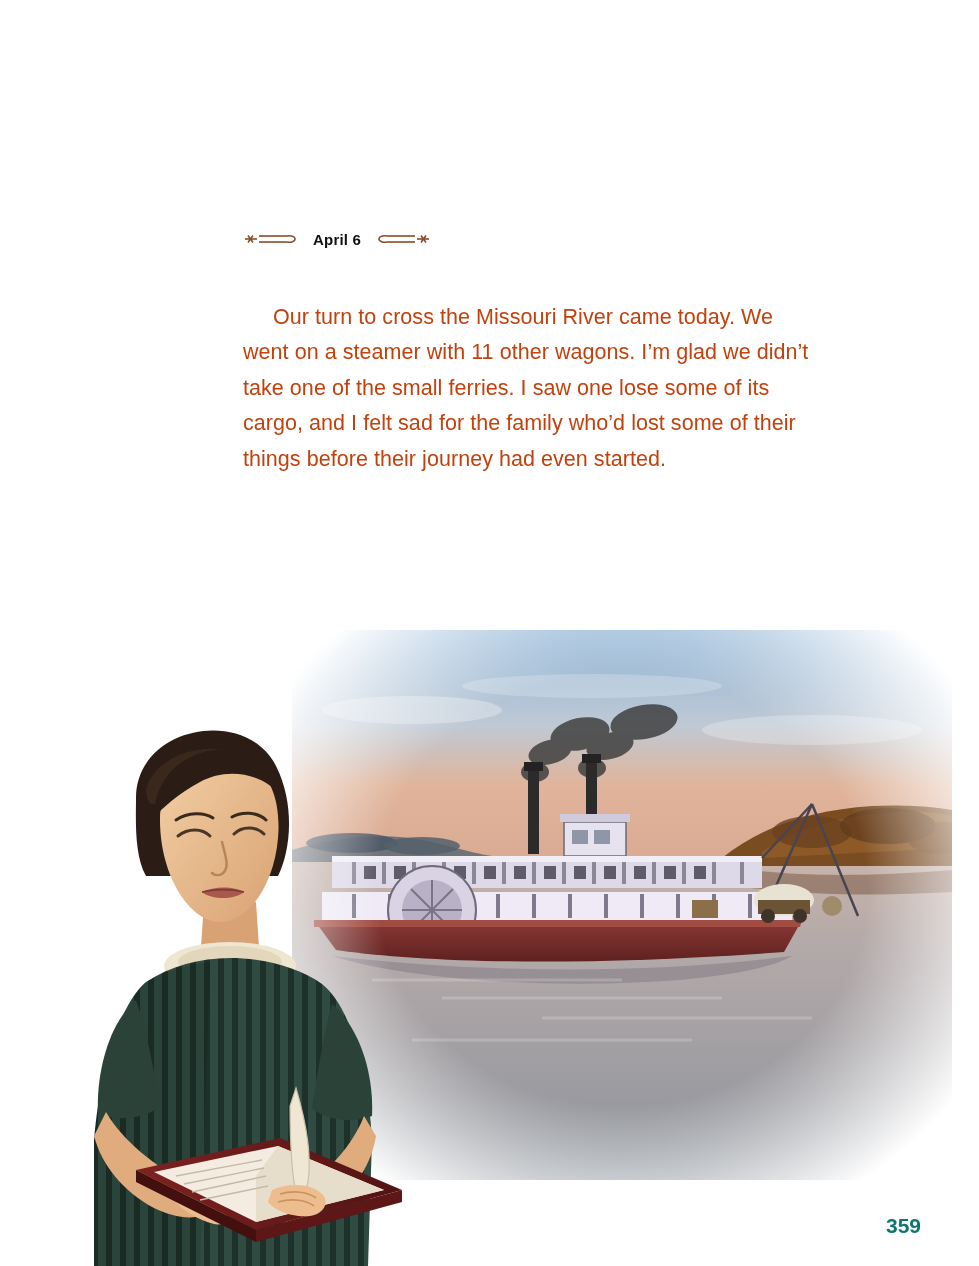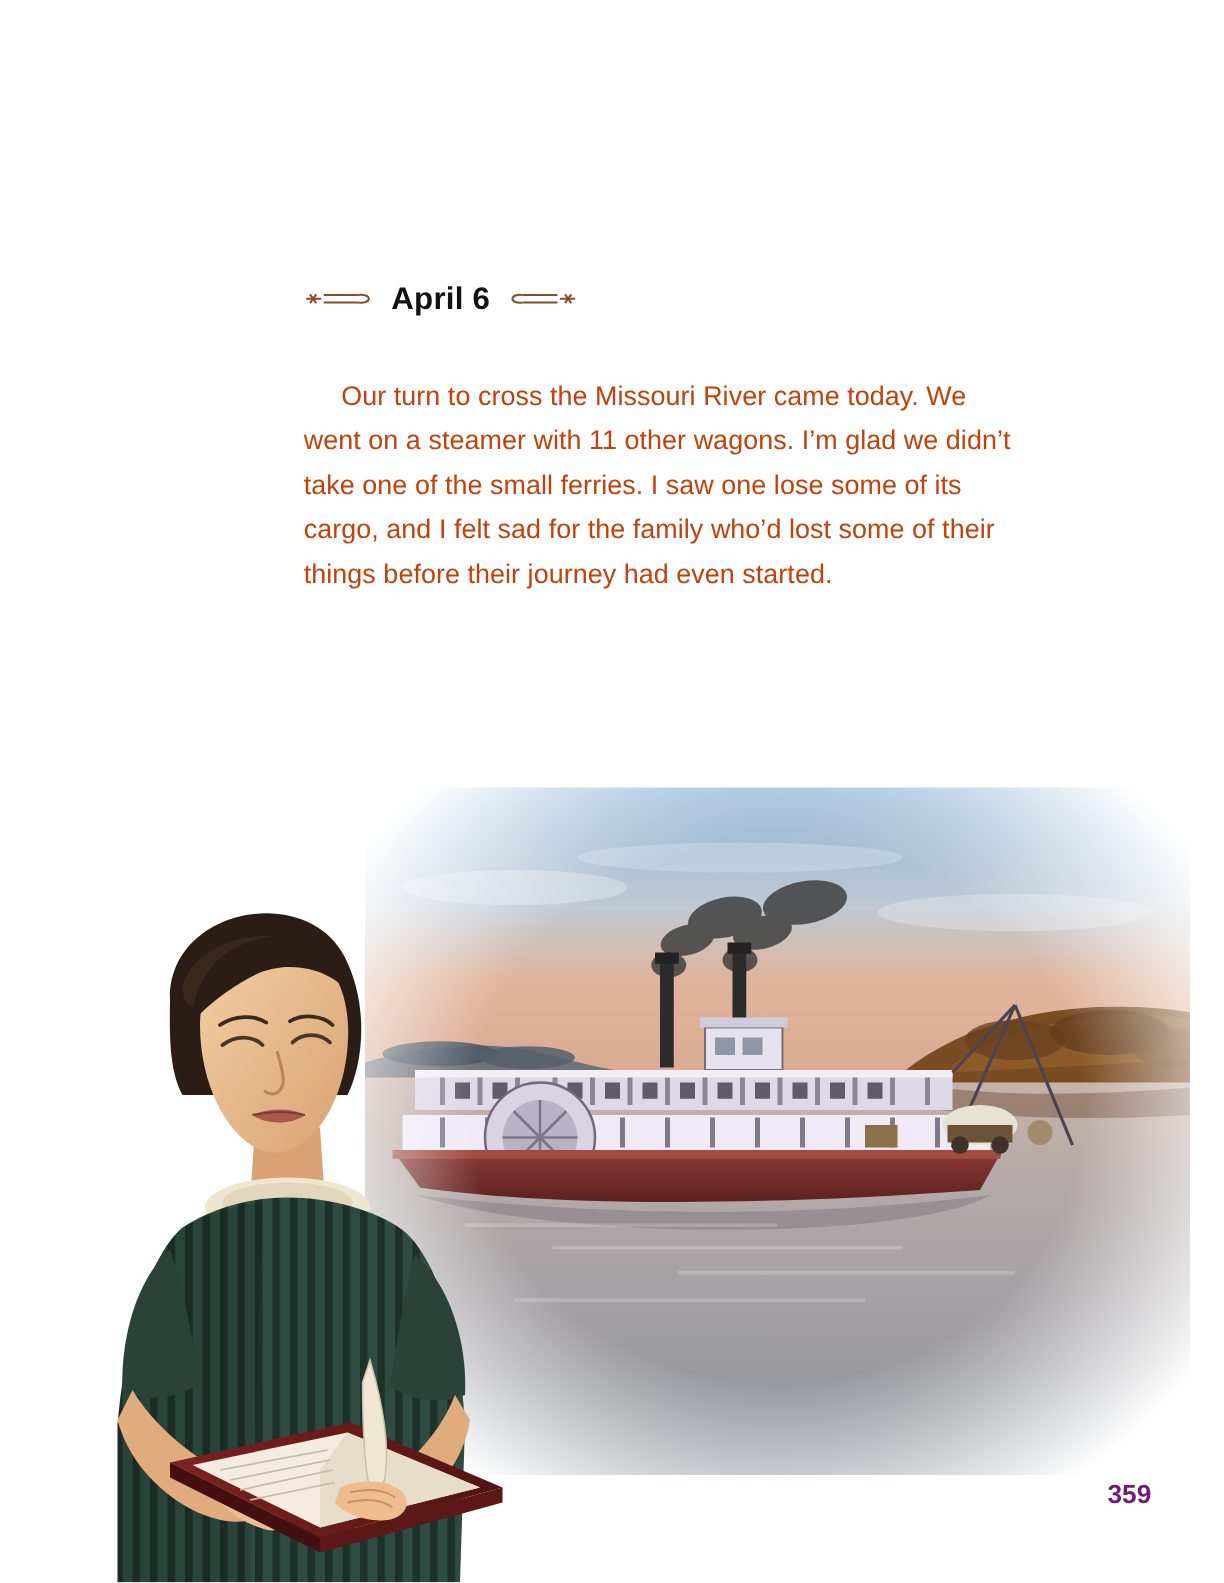--- a/index.html
+++ b/index.html
@@ -26,21 +26,21 @@
   .entry-heading {
     position: absolute;
     left: 243px;
     top: 222px;
     display: flex;
     align-items: center;
     gap: 14px;
     height: 34px;
   }
   .entry-heading .date-label {
-    font-size: 25px;
+    font-size: 15px;
     font-weight: bold;
     letter-spacing: 0.2px;
     color: #111111;
     white-space: nowrap;
     text-align: center;
   }
 
   
   .ornament {
     display: block;
@@ -60,24 +60,24 @@
     color: #c2410c;
     text-indent: 30px;
     text-align: left;
     letter-spacing: 0.05px;
   }
 
   
   .page-number {
     position: absolute;
     right: 58px;
-    bottom: 58px;
+    bottom: 28px;
     font-size: 21px;
     font-weight: bold;
-    color: #701a75;
+    color: #0f766e;
   }
 
   
   .illustration-steamboat {
     position: absolute;
     left: 292px;
     top: 600px;
     width: 660px;
     height: 580px;
   }

